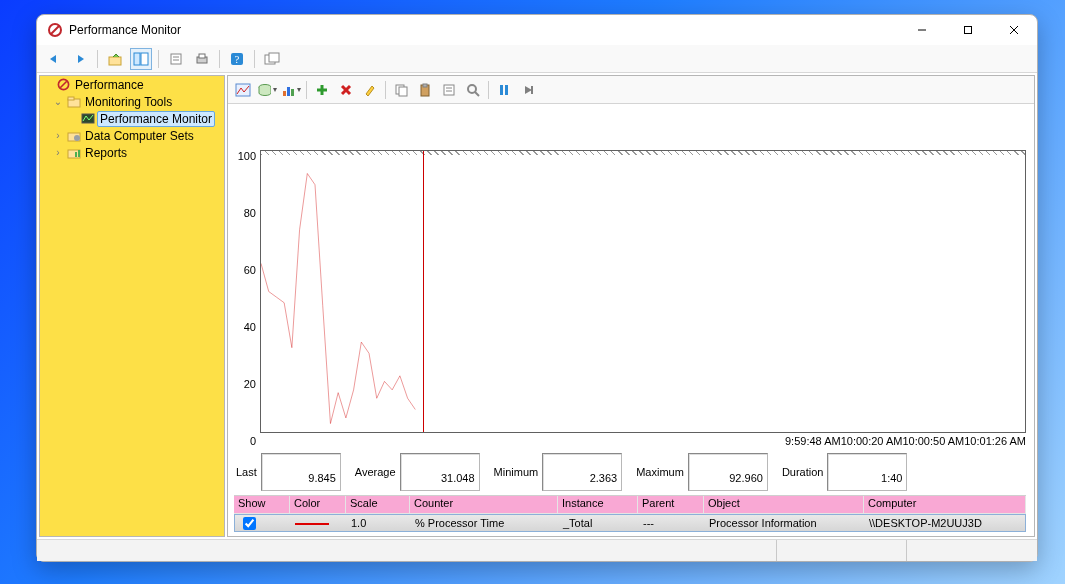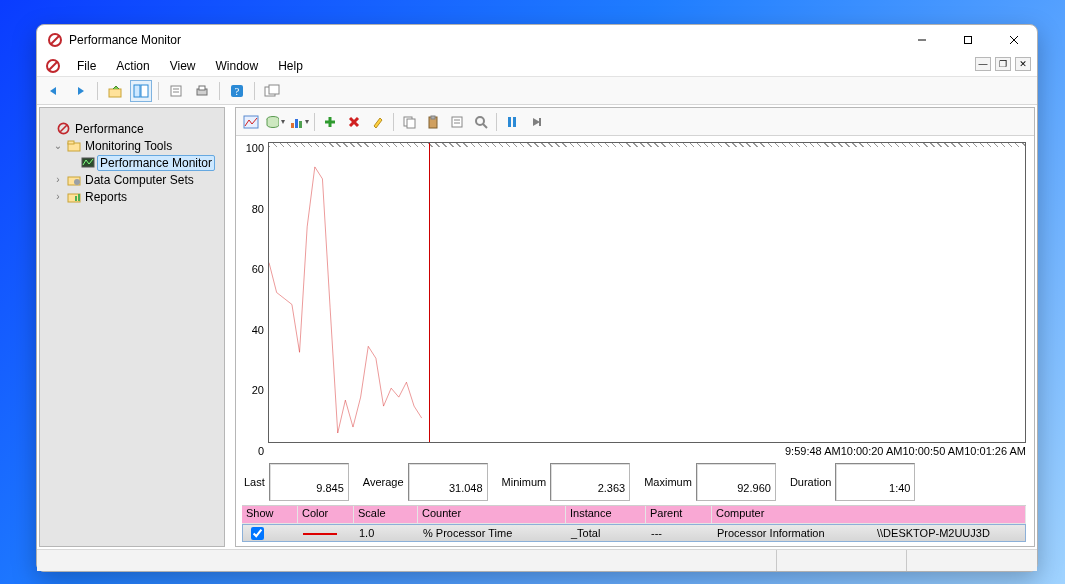--- a/index.html
+++ b/index.html
@@ -1,39 +1,39 @@
 <!DOCTYPE html>
 <html><head>
 <meta charset="utf-8">
 <style>
   * { box-sizing: border-box; }
   body { margin:0; font-family: "Segoe UI", Tahoma, sans-serif; font-size:12px; background:linear-gradient(135deg,#0a3cff 0%, #1f7dff 40%, #a0d3ff 100%); height:584px; width:1065px; overflow:hidden; color:#000;}
   .bg-art { position:absolute; inset:0; overflow:hidden; }
-  .window { position:absolute; left:36px; top:24px; width:1002px; height:548px; background:#fff; border:1px solid #b0b0b0; border-radius:8px; box-shadow:0 8px 24px rgba(0,0,0,.25); display:flex; flex-direction:column; }
+  .window { position:absolute; left:36px; top:14px; width:1002px; height:548px; background:#fff; border:1px solid #b0b0b0; border-radius:8px; box-shadow:0 8px 24px rgba(0,0,0,.25); display:flex; flex-direction:column; }
   .titlebar { height:30px; display:flex; align-items:center; padding:0 0 0 6px; }
   .titlebar .app-icon { width:16px; height:16px; margin:0 6px 0 4px; display:flex; align-items:center; justify-content:center; }
   .titlebar .title { font-size:12px; }
   .titlebar .spacer { flex:1; }
   .winbtn { width:46px; height:30px; display:flex; align-items:center; justify-content:center; font-family:inherit; }
   .menubar { height:22px; display:flex; align-items:center; padding-left:4px; gap:0; border-bottom:1px solid #e3e3e3; position:relative; }
   .menubar .app-icon { width:16px; height:16px; margin:0 6px 0 4px; display:flex; align-items:center; justify-content:center;}
   .menu-item { padding:2px 10px; }
   .mdi-corner { position:absolute; right:6px; top:2px; display:flex; gap:4px; }
   .mdi-btn { width:16px; height:14px; border:1px solid #b8b8b8; background:#f4f4f4; display:flex; align-items:center; justify-content:center; font-size:9px; }
   .toolbar1 { height:28px; display:flex; align-items:center; gap:4px; padding:2px 6px; border-bottom:1px solid #d8d8d8; background:#f9f9f9;}
   .tbtn { width:22px; height:22px; display:flex; align-items:center; justify-content:center; border:1px solid transparent; }
   .tsep { width:1px; height:18px; background:#ccc; margin:0 2px;}
   .client { flex:1; display:flex; min-height:0; }
-  .sidebar { width:186px; border:1px solid #b6b6b6; margin:2px 8px 2px 2px; background:#e5e5e5; padding:12px 0; overflow:auto;}
+  .sidebar { width:186px; border:1px solid #b6b6b6; margin:2px 0 2px 2px; background:#fde047; padding:0 0; overflow:auto;}
   .tree-item { display:flex; align-items:center; height:17px; padding-left:2px; gap:2px; white-space:nowrap;}
   .tree-item .caret { width:12px; text-align:center; color:#7a7a7a; font-size:10px;}
   .tree-item .ticon { width:15px; height:15px; display:inline-flex; align-items:center; justify-content:center;}
   .tree-item.selected .label { background:#cde8ff; border:1px solid #66a8e0; padding:0 2px; border-radius:2px; }
   .tree-item .label { padding:0 2px;}
-  .content { flex:1; display:flex; flex-direction:column; border:1px solid #b6b6b6; margin:2px; background:#fff; }
+  .content { flex:1; display:flex; flex-direction:column; border:1px solid #b6b6b6; margin:2px; background:#fff;gap:40px; }
   .toolbar2 { height:28px; display:flex; align-items:center; gap:2px; padding:2px 4px; border-bottom:1px solid #d4d4d4; background:#f9f9f9;}
   .toolbar2 .drop::after{content:"▾"; font-size:8px; margin-left:2px; color:#555;}
   .chart-wrap { flex:1; display:flex; flex-direction:column; padding:6px 8px 4px 6px; min-height:0;}
   .chart-area { flex:1; display:flex; min-height:0;}
   .yaxis { width:26px; display:flex; flex-direction:column; justify-content:space-between; align-items:flex-end; font-size:11px; padding:0 4px 0 0;}
   .plot-col { flex:1; display:flex; flex-direction:column;}
   .plot { flex:1; border:1px solid #606060; position:relative; background:#fff;}
   .plot .hatch { position:absolute; left:0; right:0; top:0; height:4px; background:repeating-linear-gradient(45deg,#000 0,#000 1px,transparent 1px,transparent 5px); opacity:.4;}
   .plot .cursor { position:absolute; top:0; bottom:0; width:1px; background:#c00;}
   .plot svg { position:absolute; inset:0; width:100%; height:100%; }
@@ -79,38 +79,20 @@
         </svg>
       </div>
     <div class="winbtn close">
         <svg width="10" height="10">
           <line x1="1" y1="1" x2="9" y2="9" stroke="#000"></line>
           <line x1="9" y1="1" x2="1" y2="9" stroke="#000"></line>
         </svg>
       </div>
   </div>
 
-  <div class="menubar">
-    <span class="app-icon red-circ-icon">
-      <svg width="14" height="14" viewBox="0 0 14 14">
-          <circle cx="7" cy="7" r="6" fill="none" stroke="#c1272d" stroke-width="2"></circle>
-          <line x1="3" y1="11" x2="11" y2="3" stroke="#c1272d" stroke-width="2"></line>
-        </svg>
-    </span>
-    <span class="menu-item">File</span>
-    <span class="menu-item">Action</span>
-    <span class="menu-item">View</span>
-    <span class="menu-item">Window</span>
-    <span class="menu-item">Help</span>
-    <div class="mdi-corner">
-      <div class="mdi-btn">—</div>
-      <div class="mdi-btn">❐</div>
-      <div class="mdi-btn">✕</div>
-    </div>
-  </div>
 
   <div class="toolbar1">
     <div class="tbtn">
         <svg width="16" height="12">
           <path d="M10 2 L4 6 L10 10 Z" fill="#2b8ad6"></path>
         </svg>
       </div>
     <div class="tbtn">
         <svg width="16" height="12">
           <path d="M6 2 L12 6 L6 10 Z" fill="#2b8ad6"></path>
@@ -338,20 +320,21 @@
         </div>
 
         <div class="counter-list">
           <div class="counter-head">
             <div class="col-show">Show</div>
             <div class="col-color">Color</div>
             <div class="col-scale">Scale</div>
             <div class="col-counter">Counter</div>
             <div class="col-instance">Instance</div>
             <div class="col-parent">Parent</div>
+            <div class="col-object">Object</div>
             <div class="col-computer">Computer</div>
           </div>
           <div class="counter-row">
             <div class="col-show"><input type="checkbox" class="cb" checked="" style=""></div>
             <div class="col-color"><span class="color-line"></span></div>
             <div class="col-scale">1.0</div>
             <div class="col-counter">% Processor Time</div>
             <div class="col-instance">_Total</div>
             <div class="col-parent">---</div>
             <div class="col-object">Processor Information</div>

